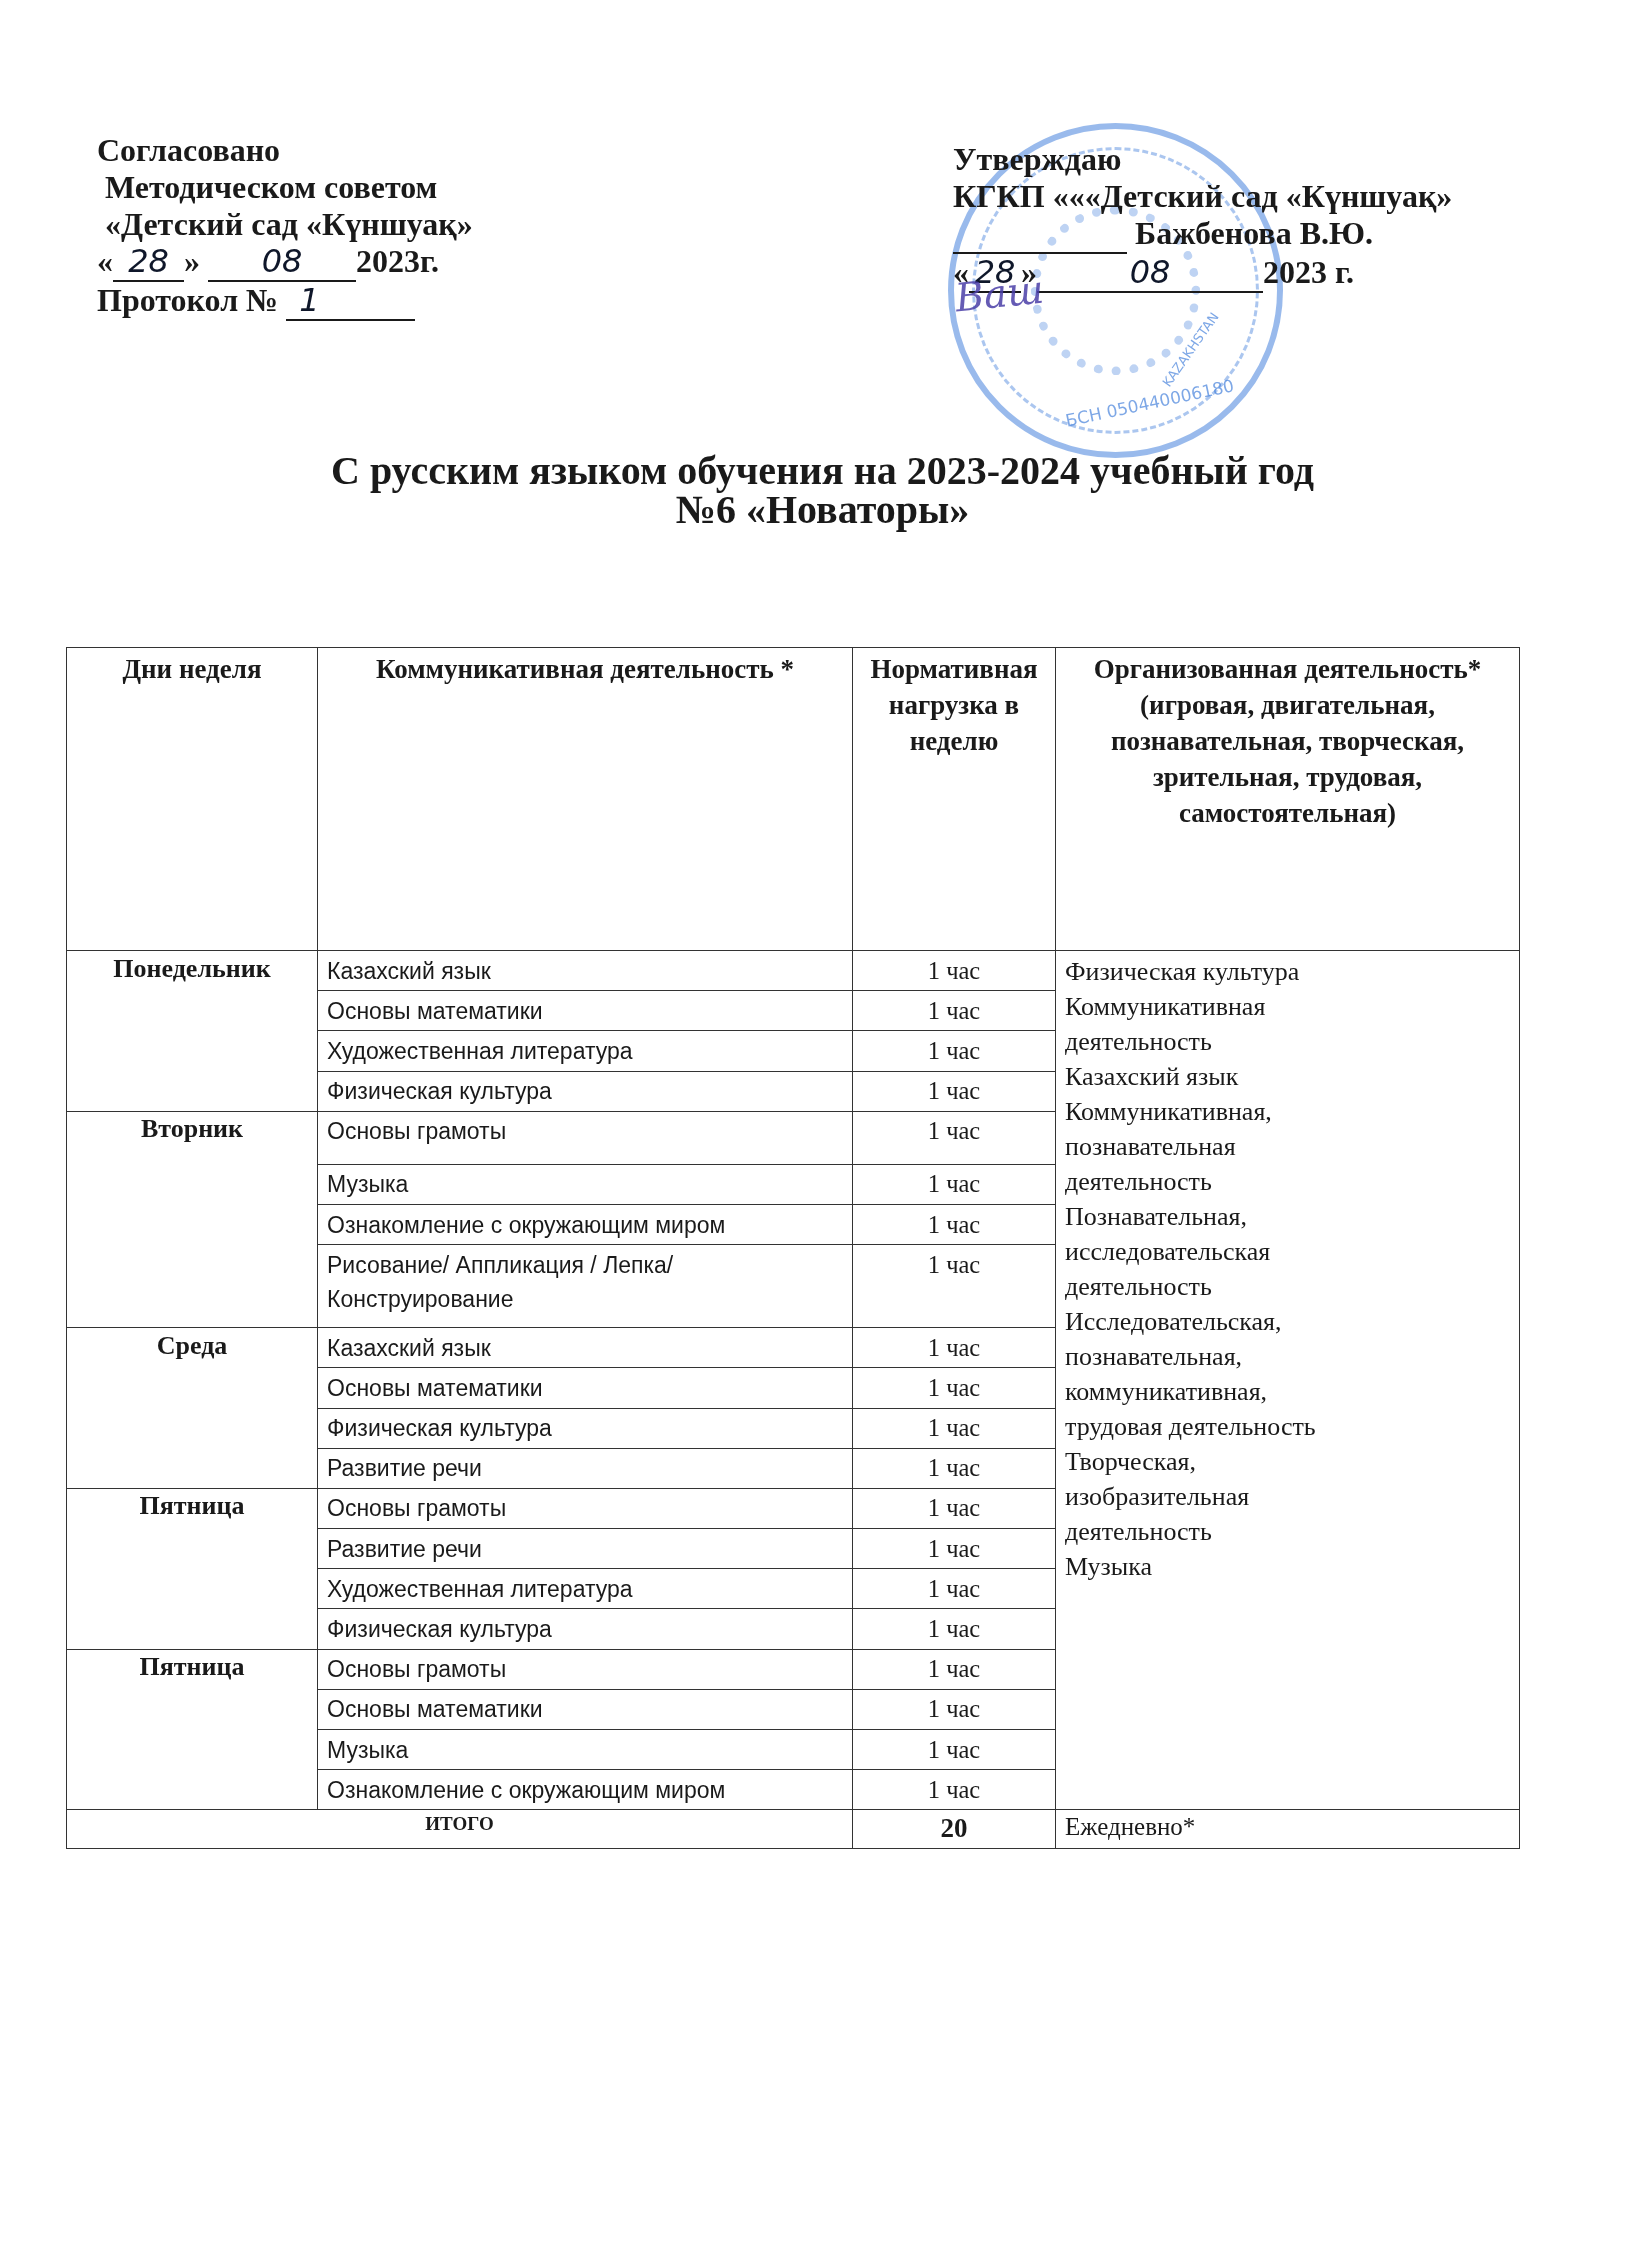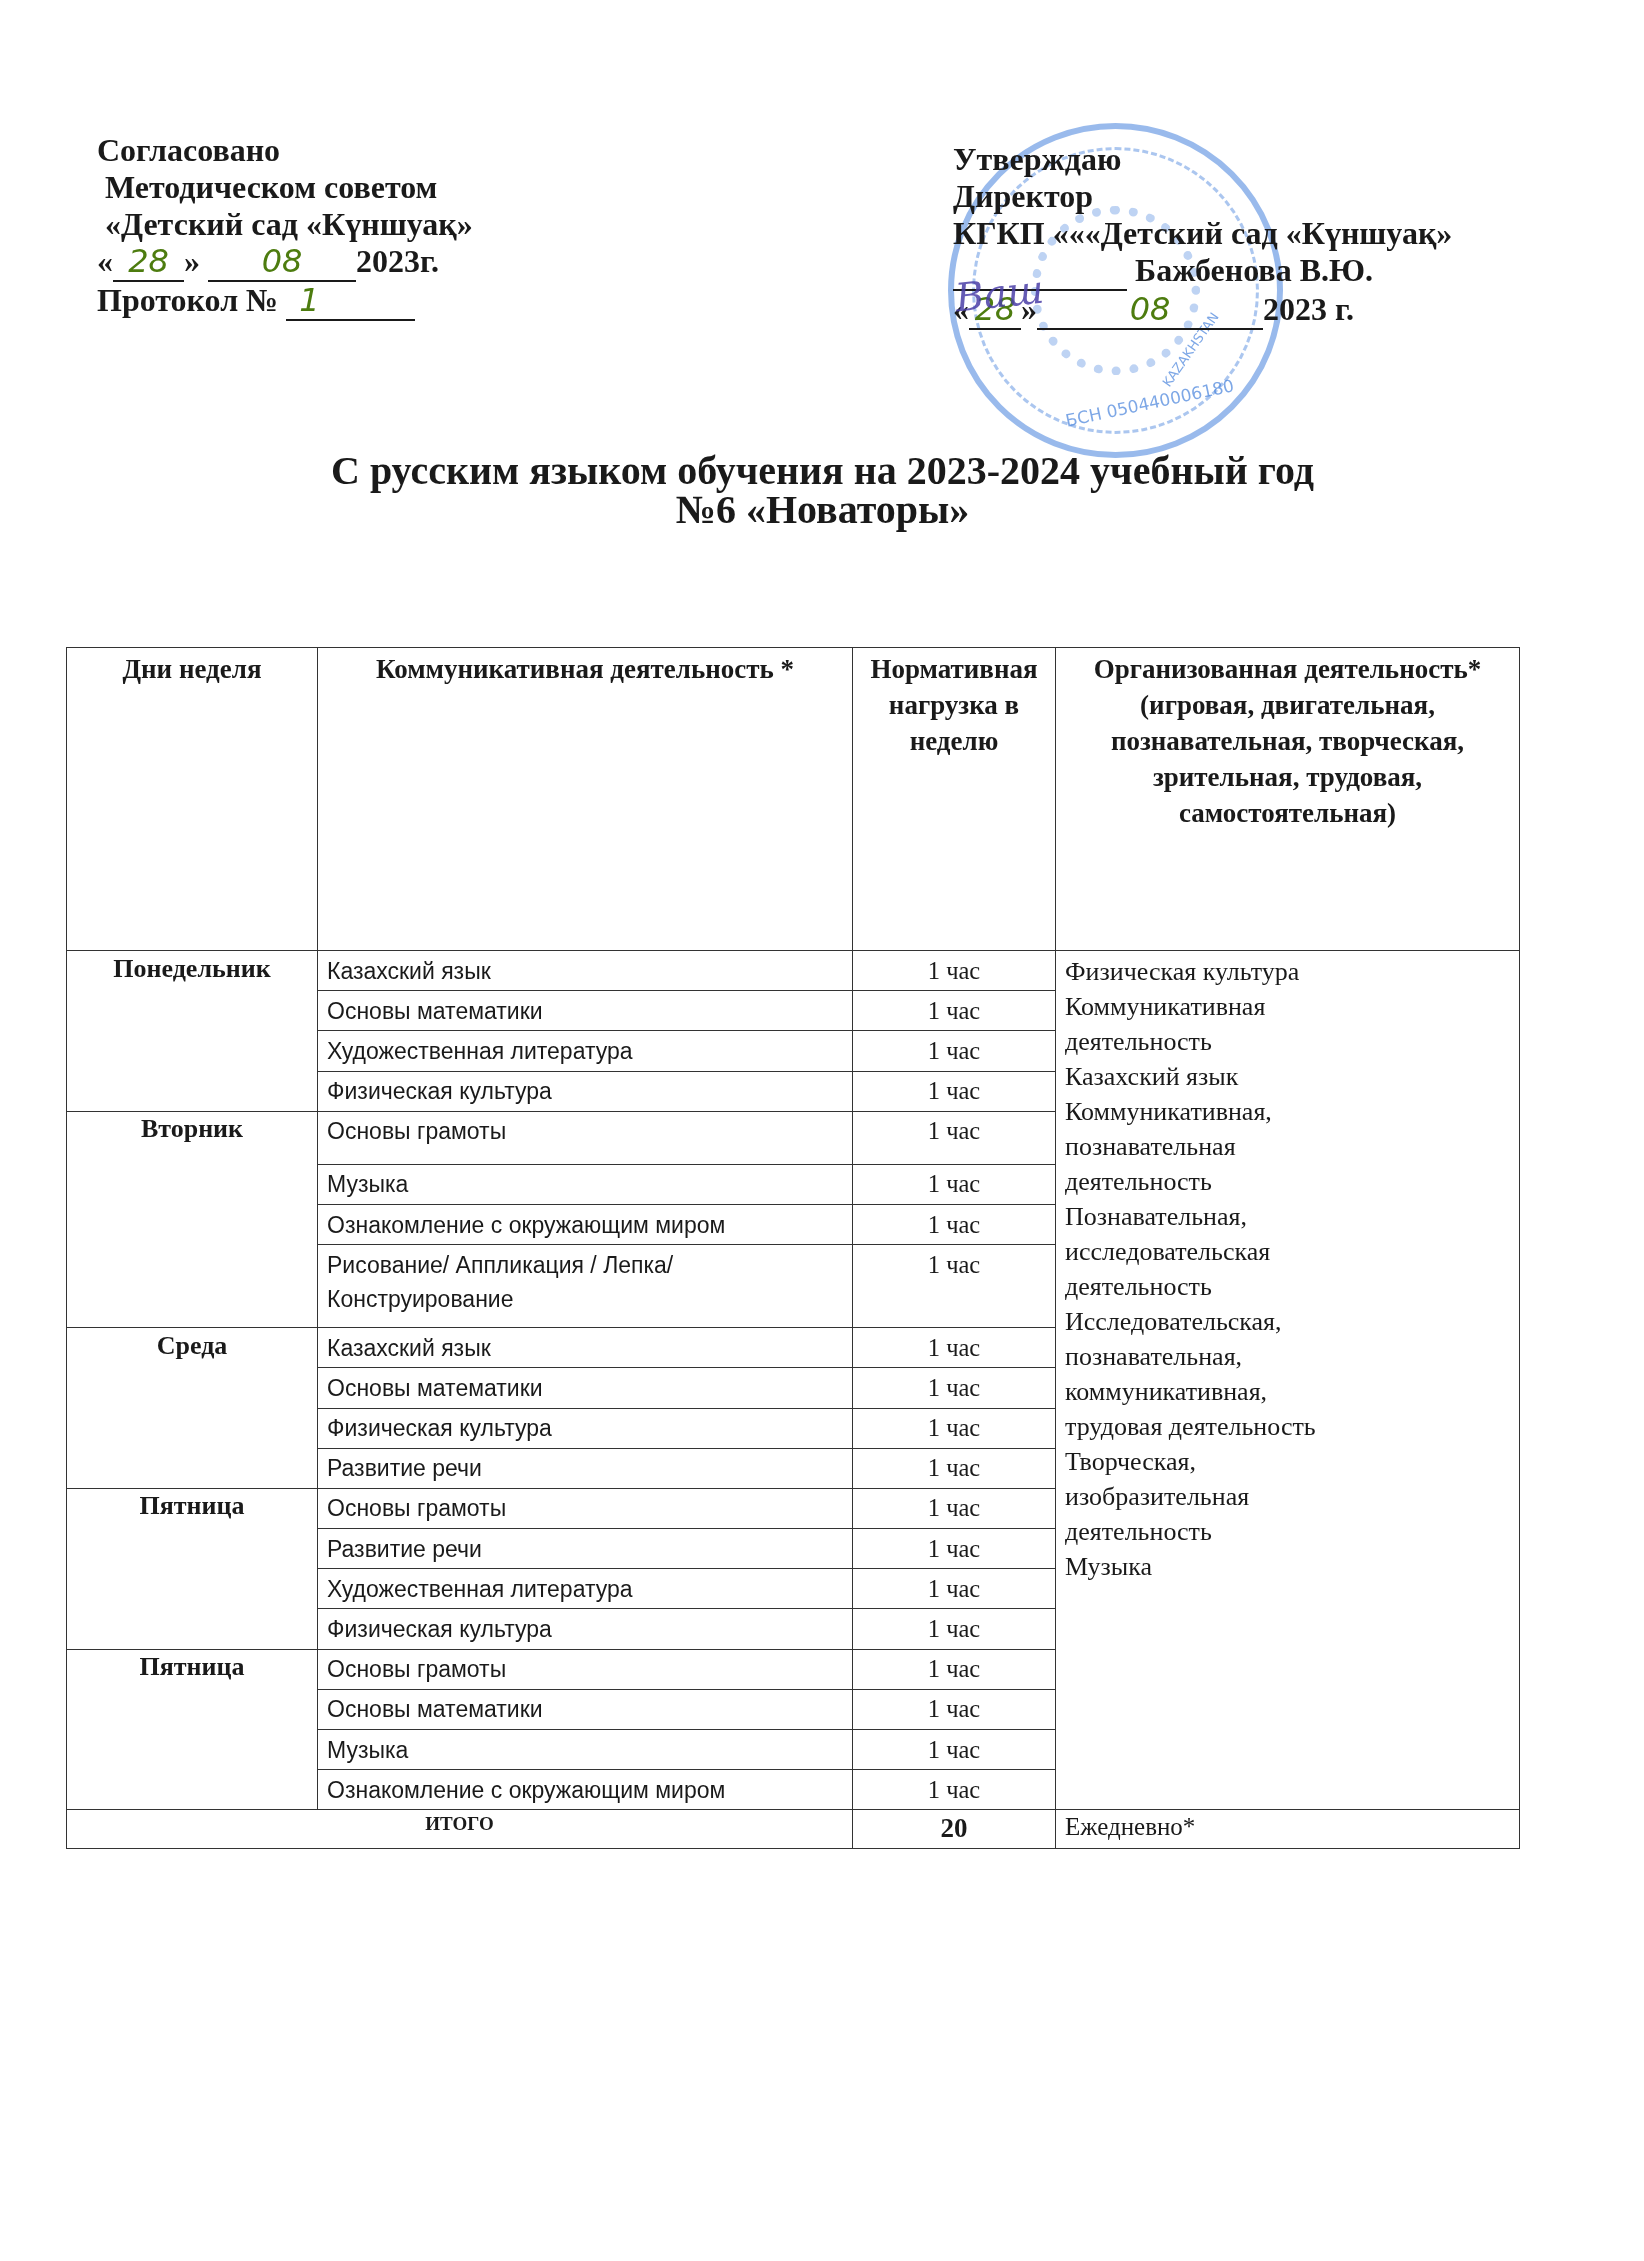--- a/index.html
+++ b/index.html
@@ -8,21 +8,21 @@
     font-family: "Liberation Serif", "DejaVu Serif", serif; color: #1a1a1a;
   }
   .header-block {
     position: absolute; font-weight: bold; font-size: 32px; line-height: 37px;
   }
   .approval-left { left: 97px; top: 132px; }
   .approval-right { left: 953px; top: 141px; }
   .line { white-space: nowrap; }
   .hw {
     font-family: "DejaVu Sans", sans-serif; font-style: italic; font-weight: normal;
-    color: #4d7c0f; display: inline-block; border-bottom: 2.6px solid #1a1a1a; text-align: center;
+    color: #0f172a; display: inline-block; border-bottom: 2.6px solid #1a1a1a; text-align: center;
   }
   .blank { display: inline-block; border-bottom: 2.6px solid #1a1a1a; }
   .stamp {
     position: absolute; left: 948px; top: 123px; width: 335px; height: 335px;
     border-radius: 50%; border: 6.4px solid rgba(70,130,220,0.55);
     box-sizing: border-box; pointer-events: none;
   }
   .stamp::before {
     content: ""; position: absolute; inset: 18px; border-radius: 50%;
     border: 3.9px dashed rgba(70,130,220,0.45);
@@ -86,21 +86,20 @@
   </div>
 </div>
 
 <div class="stamp">
   <span class="stamp-text">БСН 050440006180</span>
   <span class="stamp-text2">KAZAKHSTAN</span>
 </div>
 
 <div class="header-block approval-right">
   <div class="line">Утверждаю</div>
-  <div class="line">Директор</div>
   <div class="line">КГКП «««Детский сад «Күншуақ»</div>
   <div class="line">
     <span class="blank" style="width:174px; position:relative">&nbsp;</span><span style="white-space:pre"> Бажбенова В.Ю.</span>
   </div>
   <div class="line">
     <span>«</span><span class="hw" style="width:52px">28</span><span>»</span><span class="hw" style="width:226px">08</span><span>2023 г.</span>
   </div>
 </div>
 <div class="signature">Ваш</div>
 

